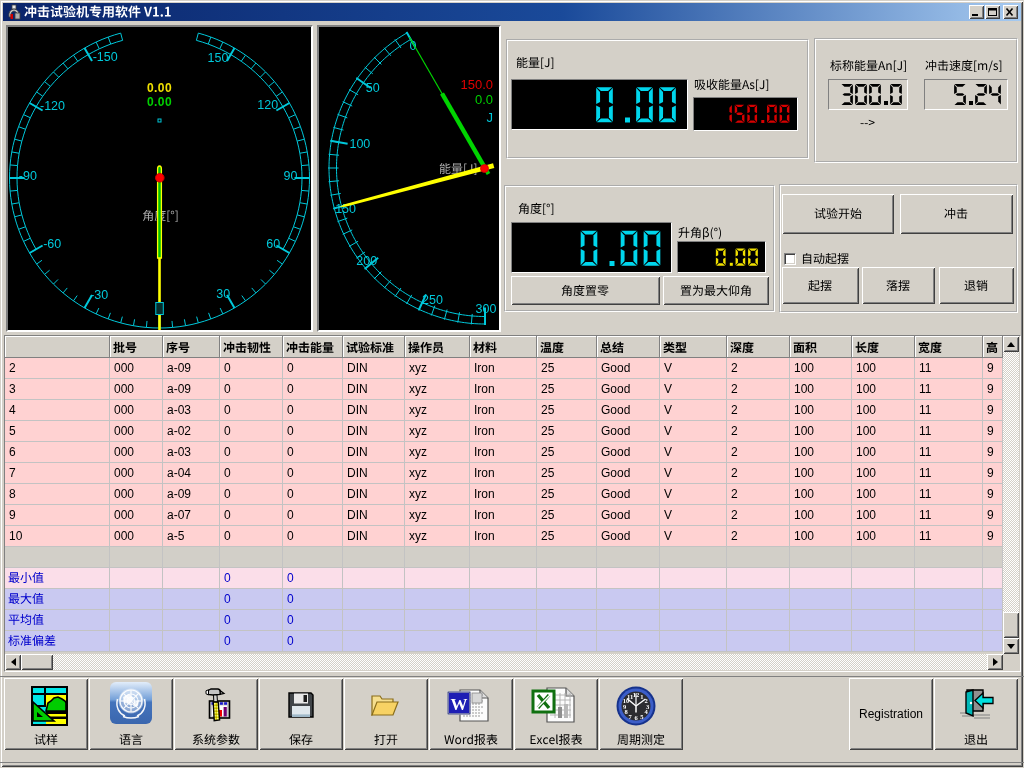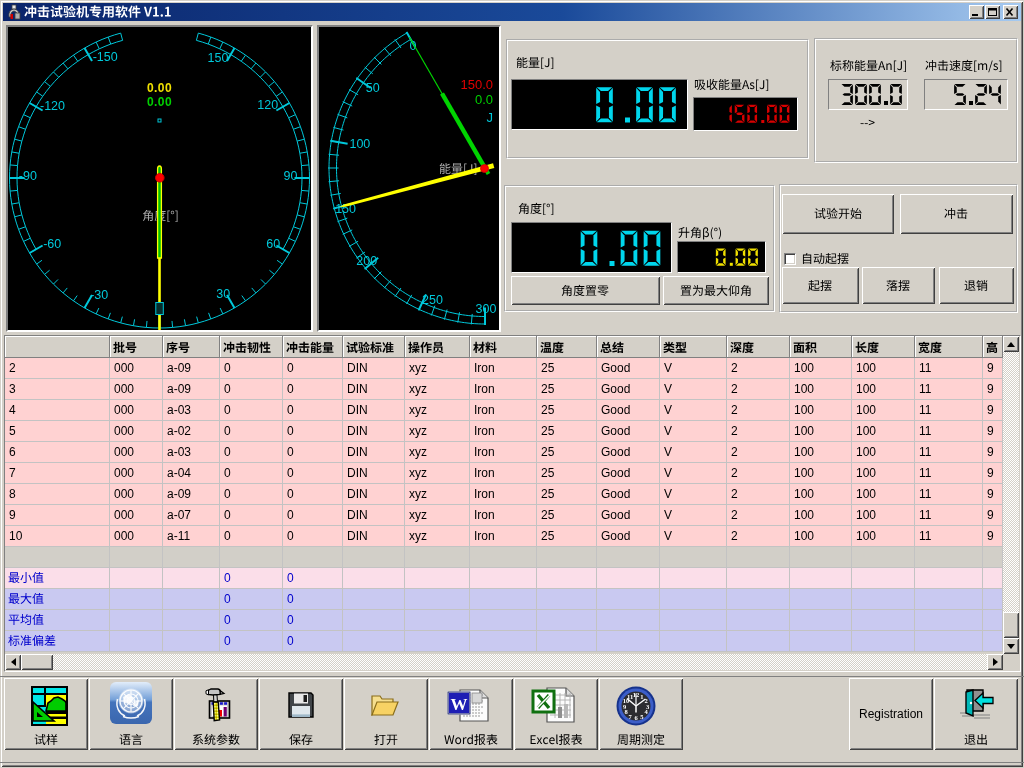--- a/index.html
+++ b/index.html
@@ -391,21 +391,21 @@
     <div style="width:67px;">V</div>
     <div style="width:63px;">2</div>
     <div style="width:62px;">100</div>
     <div style="width:63px;">100</div>
     <div style="width:68px;">11</div>
     <div style="width:20px;">9</div>
   </div>
 <div class="row" style="top:526px;background:#ffd2d2;">
     <div style="width:105px;">10</div>
     <div style="width:53px;">000</div>
-    <div style="width:57px;">a-11</div>
+    <div style="width:57px;">a-5</div>
     <div style="width:63px;">0</div>
     <div style="width:60px;">0</div>
     <div style="width:62px;">DIN</div>
     <div style="width:65px;">xyz</div>
     <div style="width:67px;">Iron</div>
     <div style="width:60px;">25</div>
     <div style="width:63px;">Good</div>
     <div style="width:67px;">V</div>
     <div style="width:63px;">2</div>
     <div style="width:62px;">100</div>

